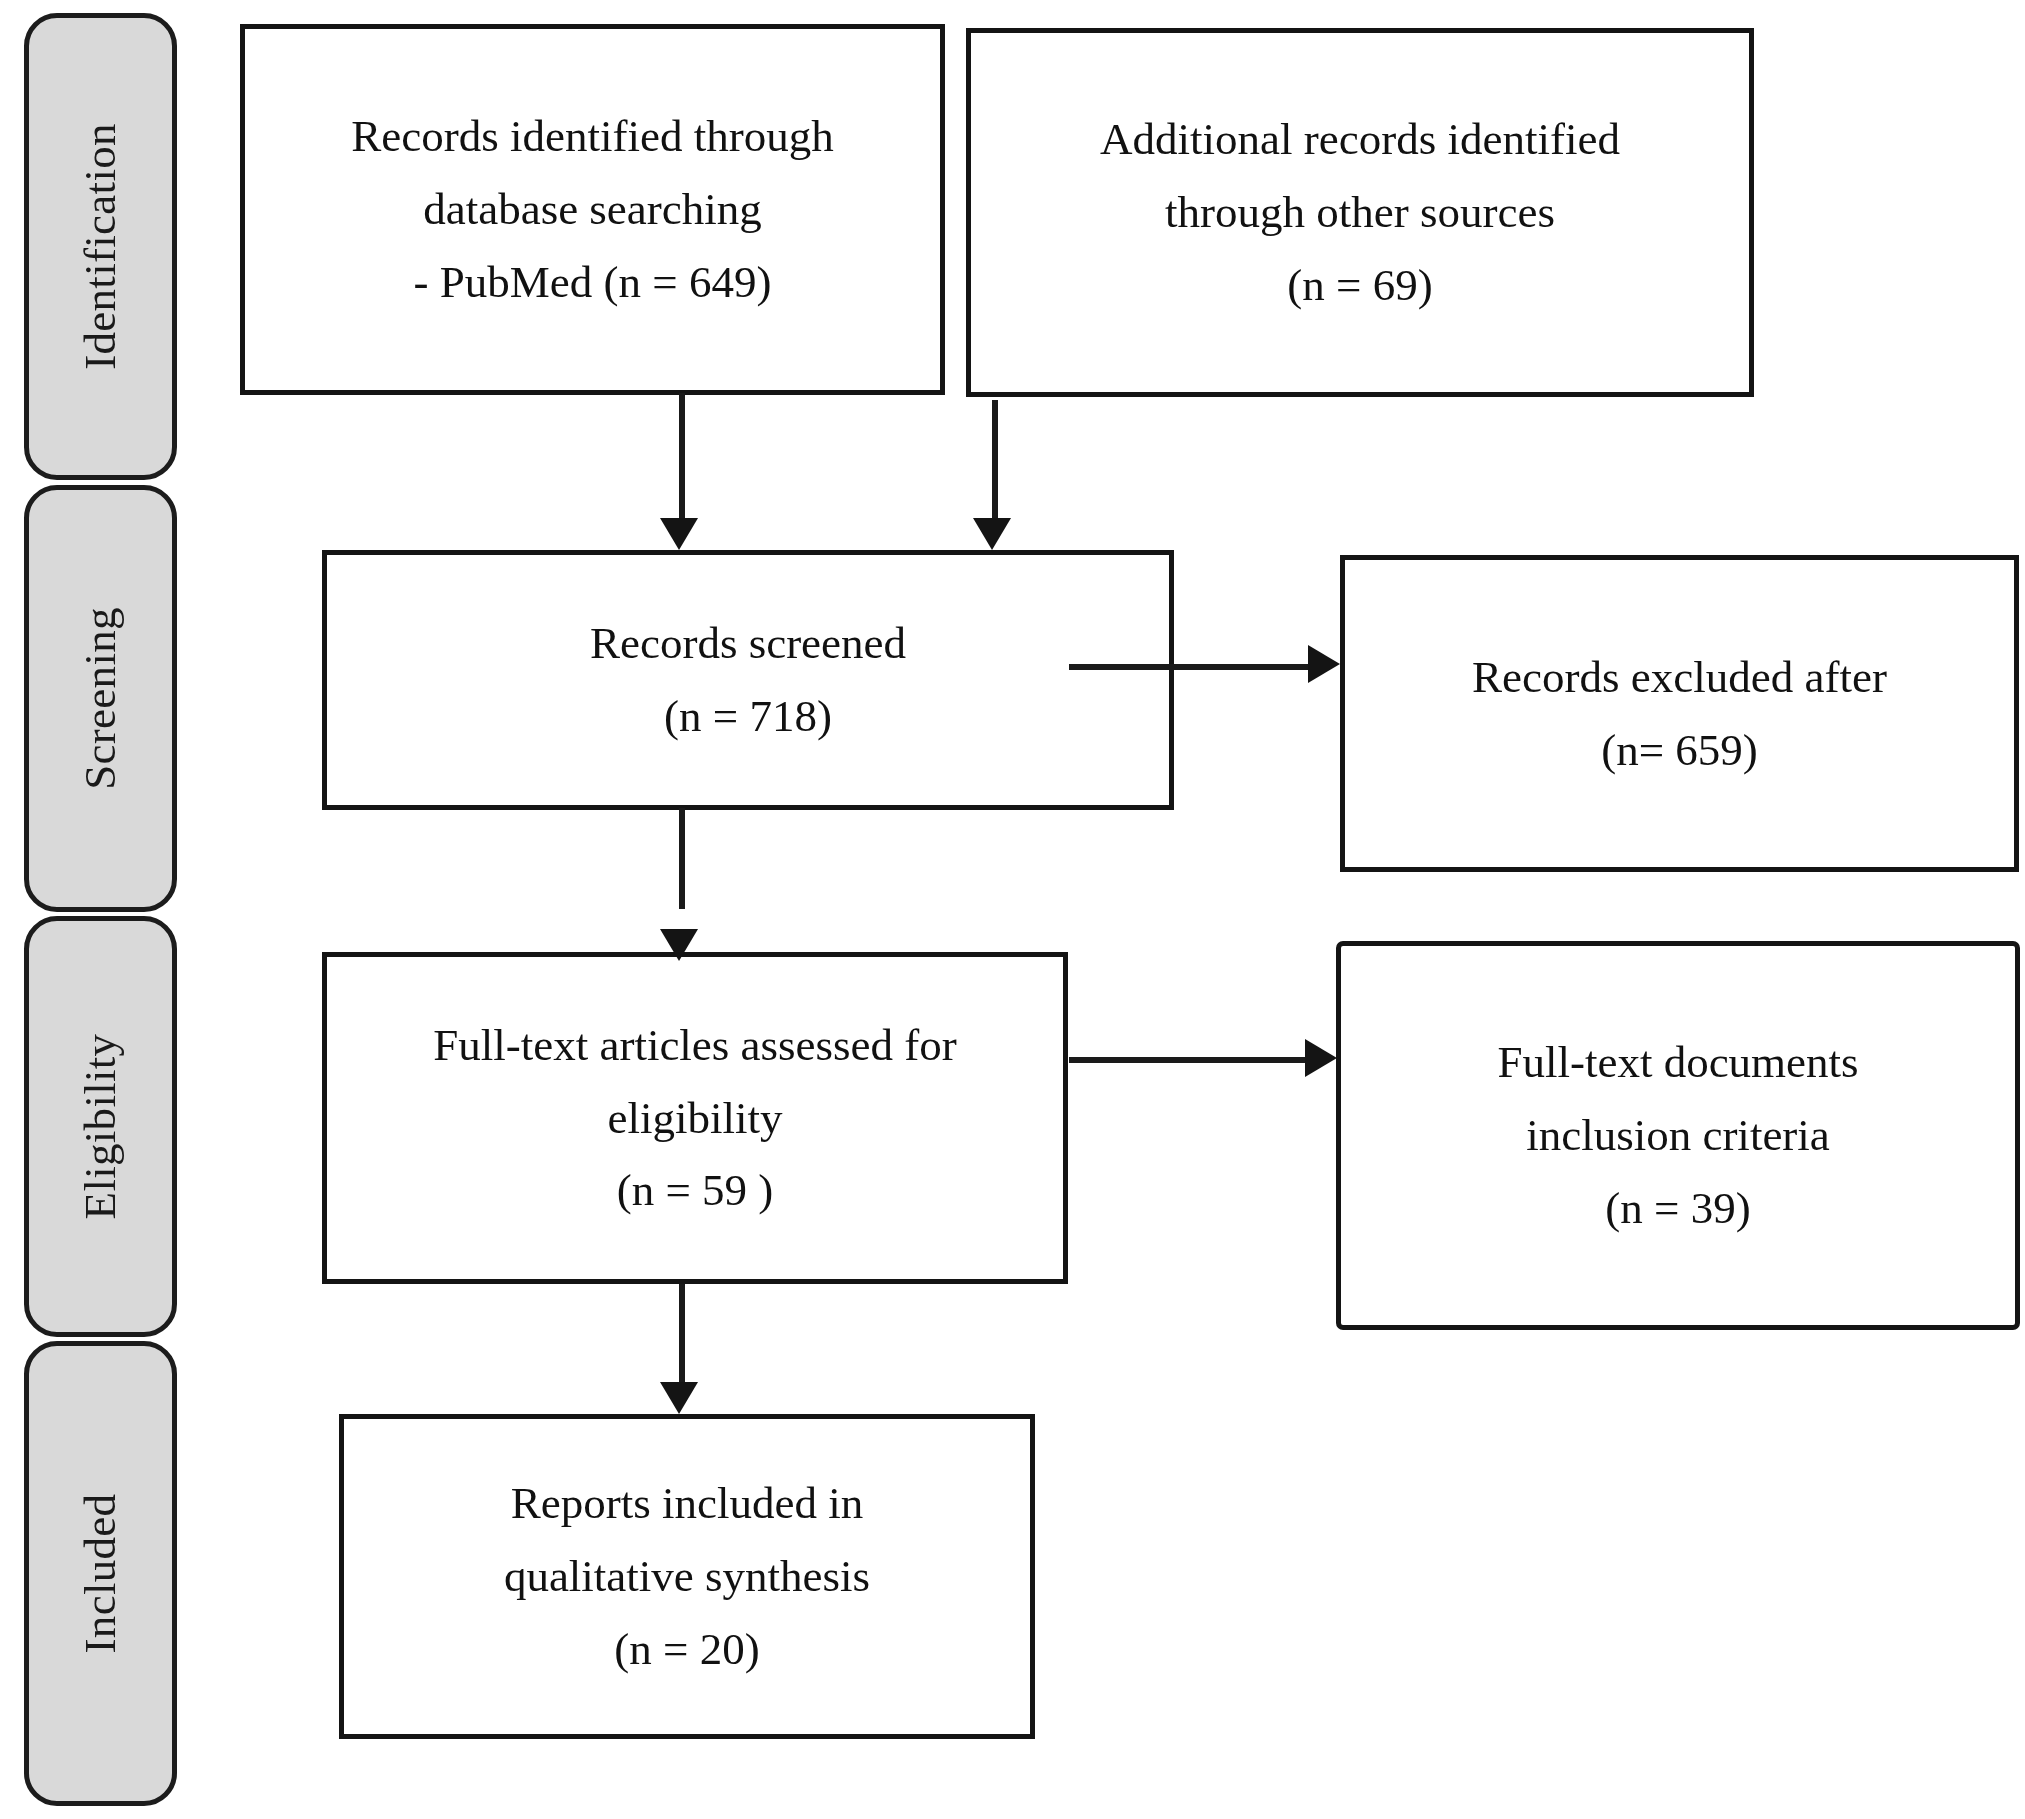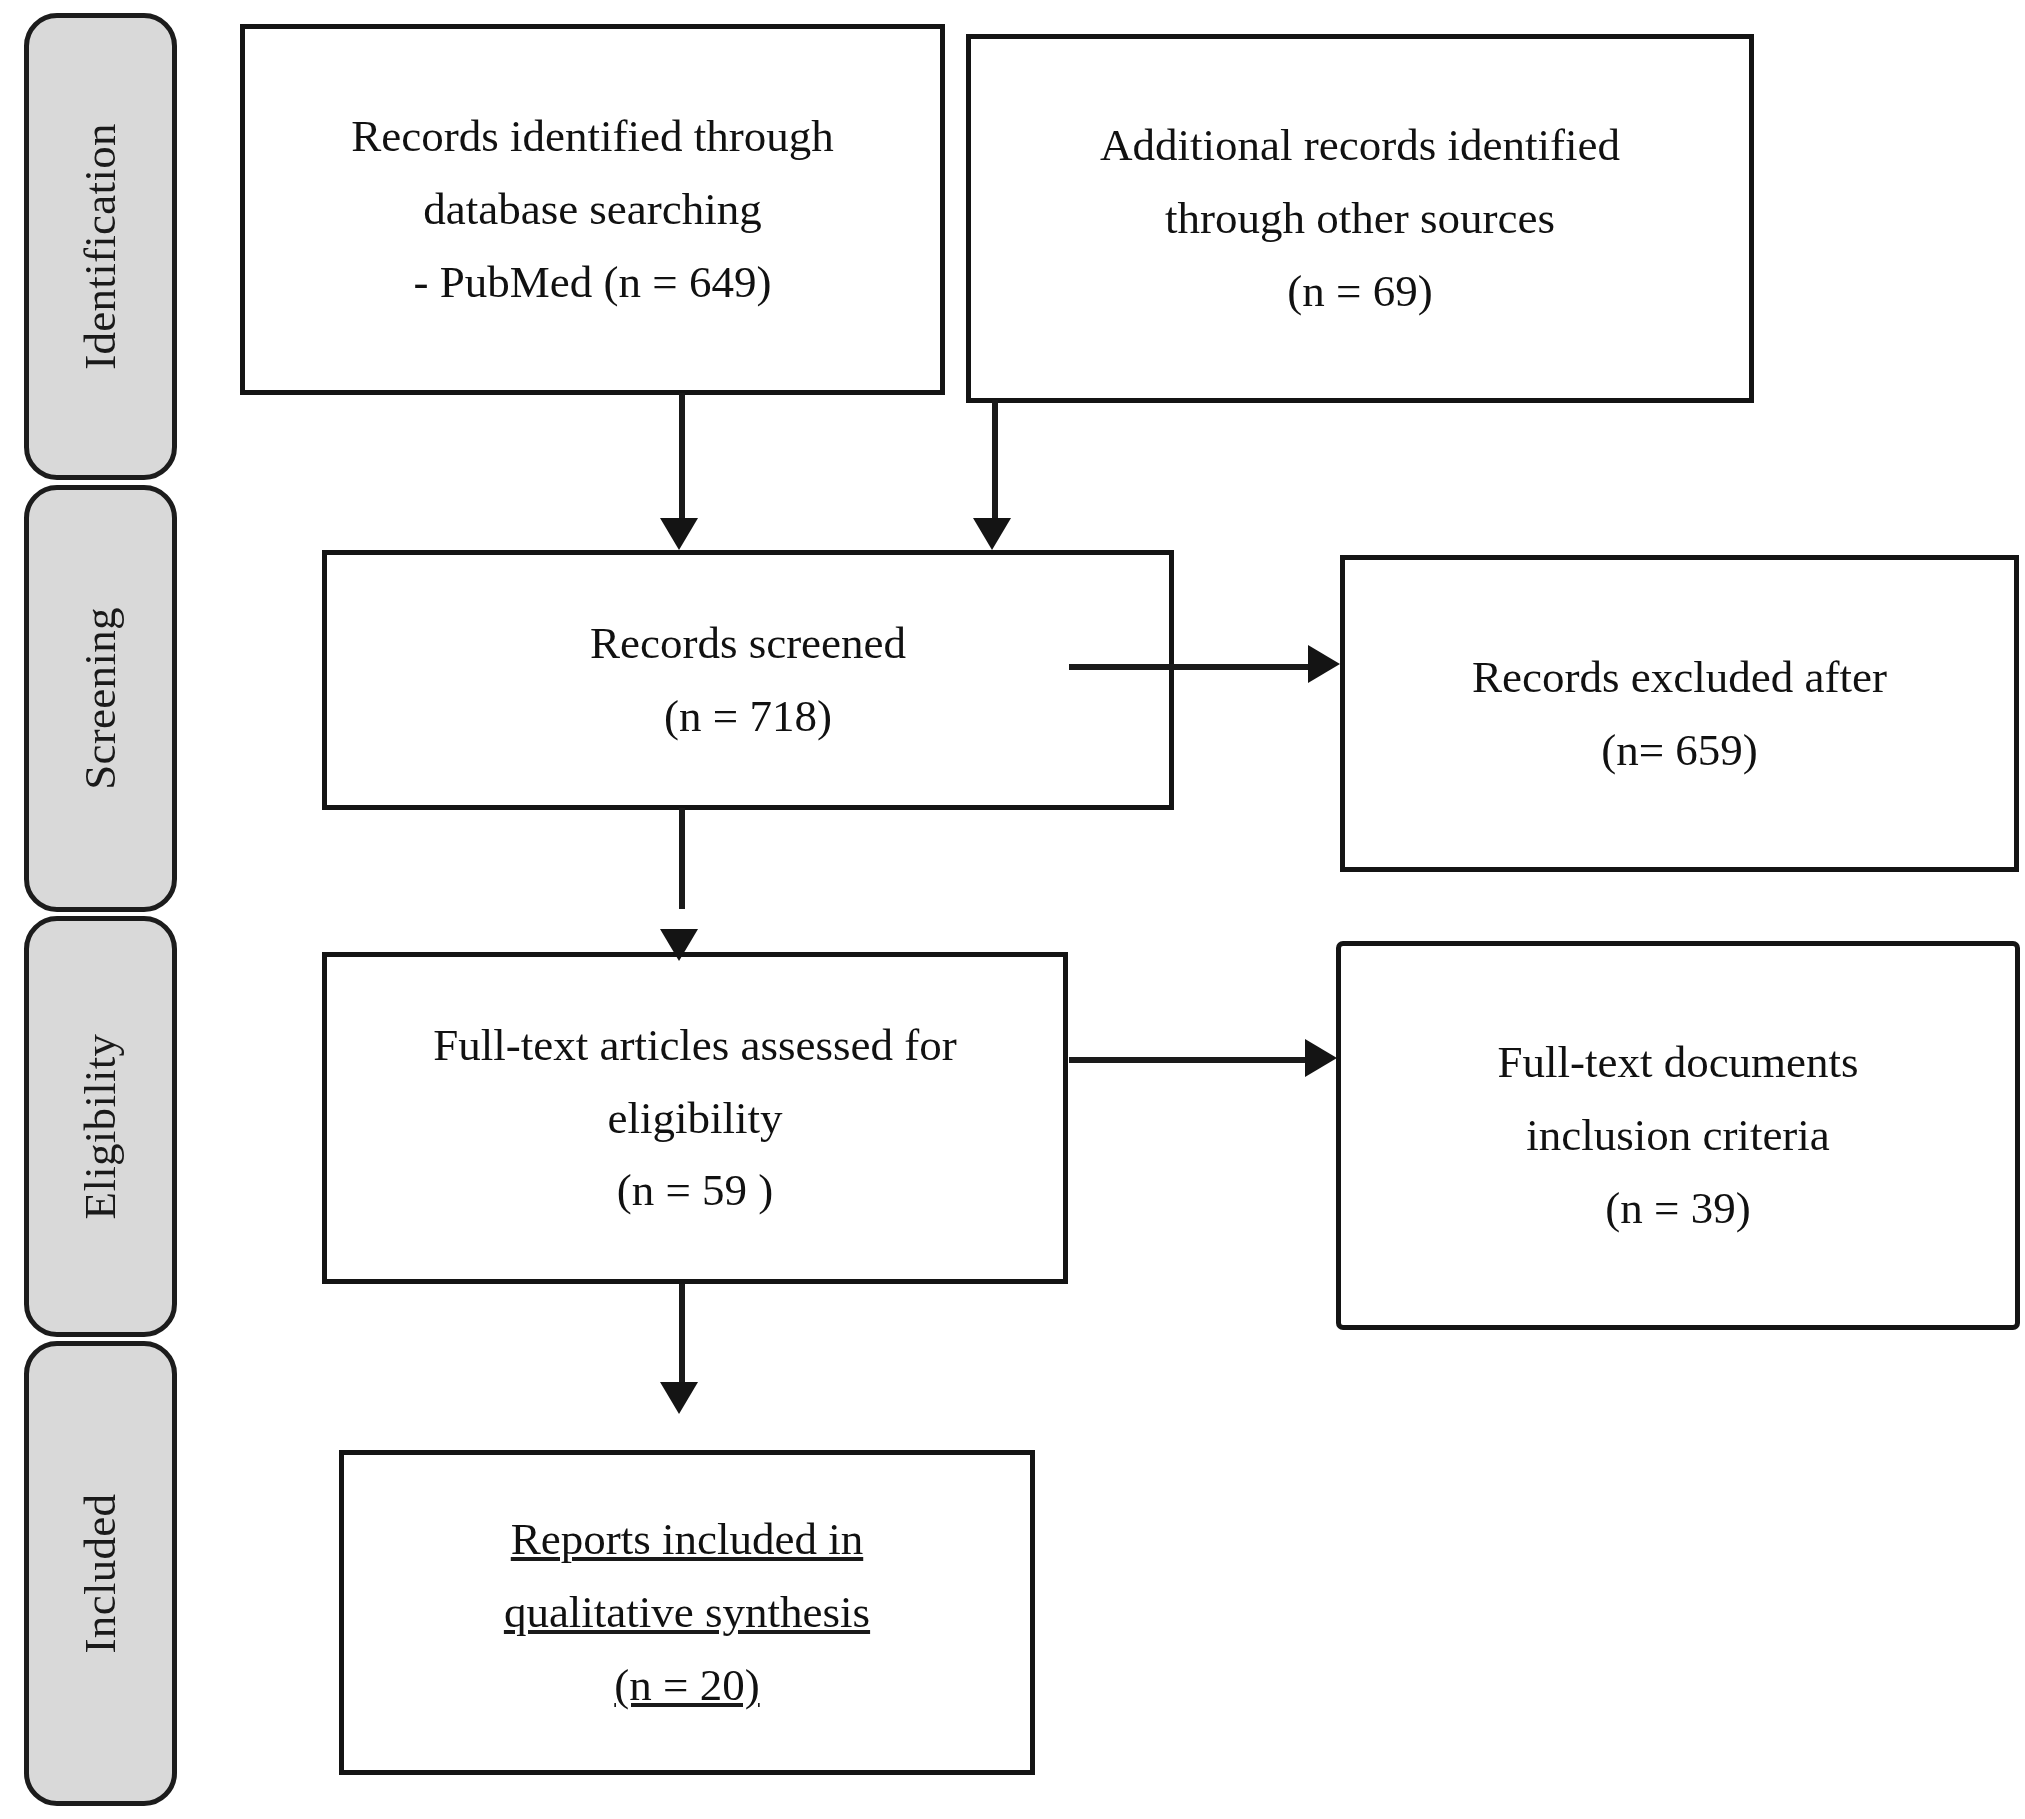--- a/index.html
+++ b/index.html
@@ -111,21 +111,21 @@
   <div class="stage" style="left:24px; top:1341px; width:153px; height:465px;">
     <div class="stage-label">Included</div>
   </div>
 
   <div class="box" style="left:240px; top:24px; width:705px; height:371px;">
     <div class="line">Records identified through</div>
     <div class="line">database searching</div>
     <div class="line">- PubMed (n = 649)</div>
   </div>
 
-  <div class="box" style="left:966px; top:34px; width:788px; height:369px;">
+  <div class="box" style="left:966px; top:28px; width:788px; height:369px;">
     <div class="line">Additional records identified</div>
     <div class="line">through other sources</div>
     <div class="line">(n = 69)</div>
   </div>
 
   <div class="box" style="left:322px; top:550px; width:852px; height:260px;">
     <div class="line">Records screened</div>
     <div class="line">(n = 718)</div>
   </div>
 
@@ -139,21 +139,21 @@
     <div class="line">eligibility</div>
     <div class="line">(n = 59 )</div>
   </div>
 
   <div class="box" style="left:1336px; top:941px; width:684px; height:389px;border-radius:7px;">
     <div class="line">Full-text documents</div>
     <div class="line">inclusion criteria</div>
     <div class="line">(n = 39)</div>
   </div>
 
-  <div class="box" style="left:339px; top:1450px; width:696px; height:325px;text-decoration:underline;">
+  <div class="box" style="left:339px; top:1414px; width:696px; height:325px;">
     <div class="line">Reports included in</div>
     <div class="line">qualitative synthesis</div>
     <div class="line">(n = 20)</div>
   </div>
 
   <div class="conn">
     <div class="vline" style="left:679px; top:393px; height:130px;"></div>
     <div class="arrow-down" style="left:660px; top:518px;"></div>
   </div>
 

